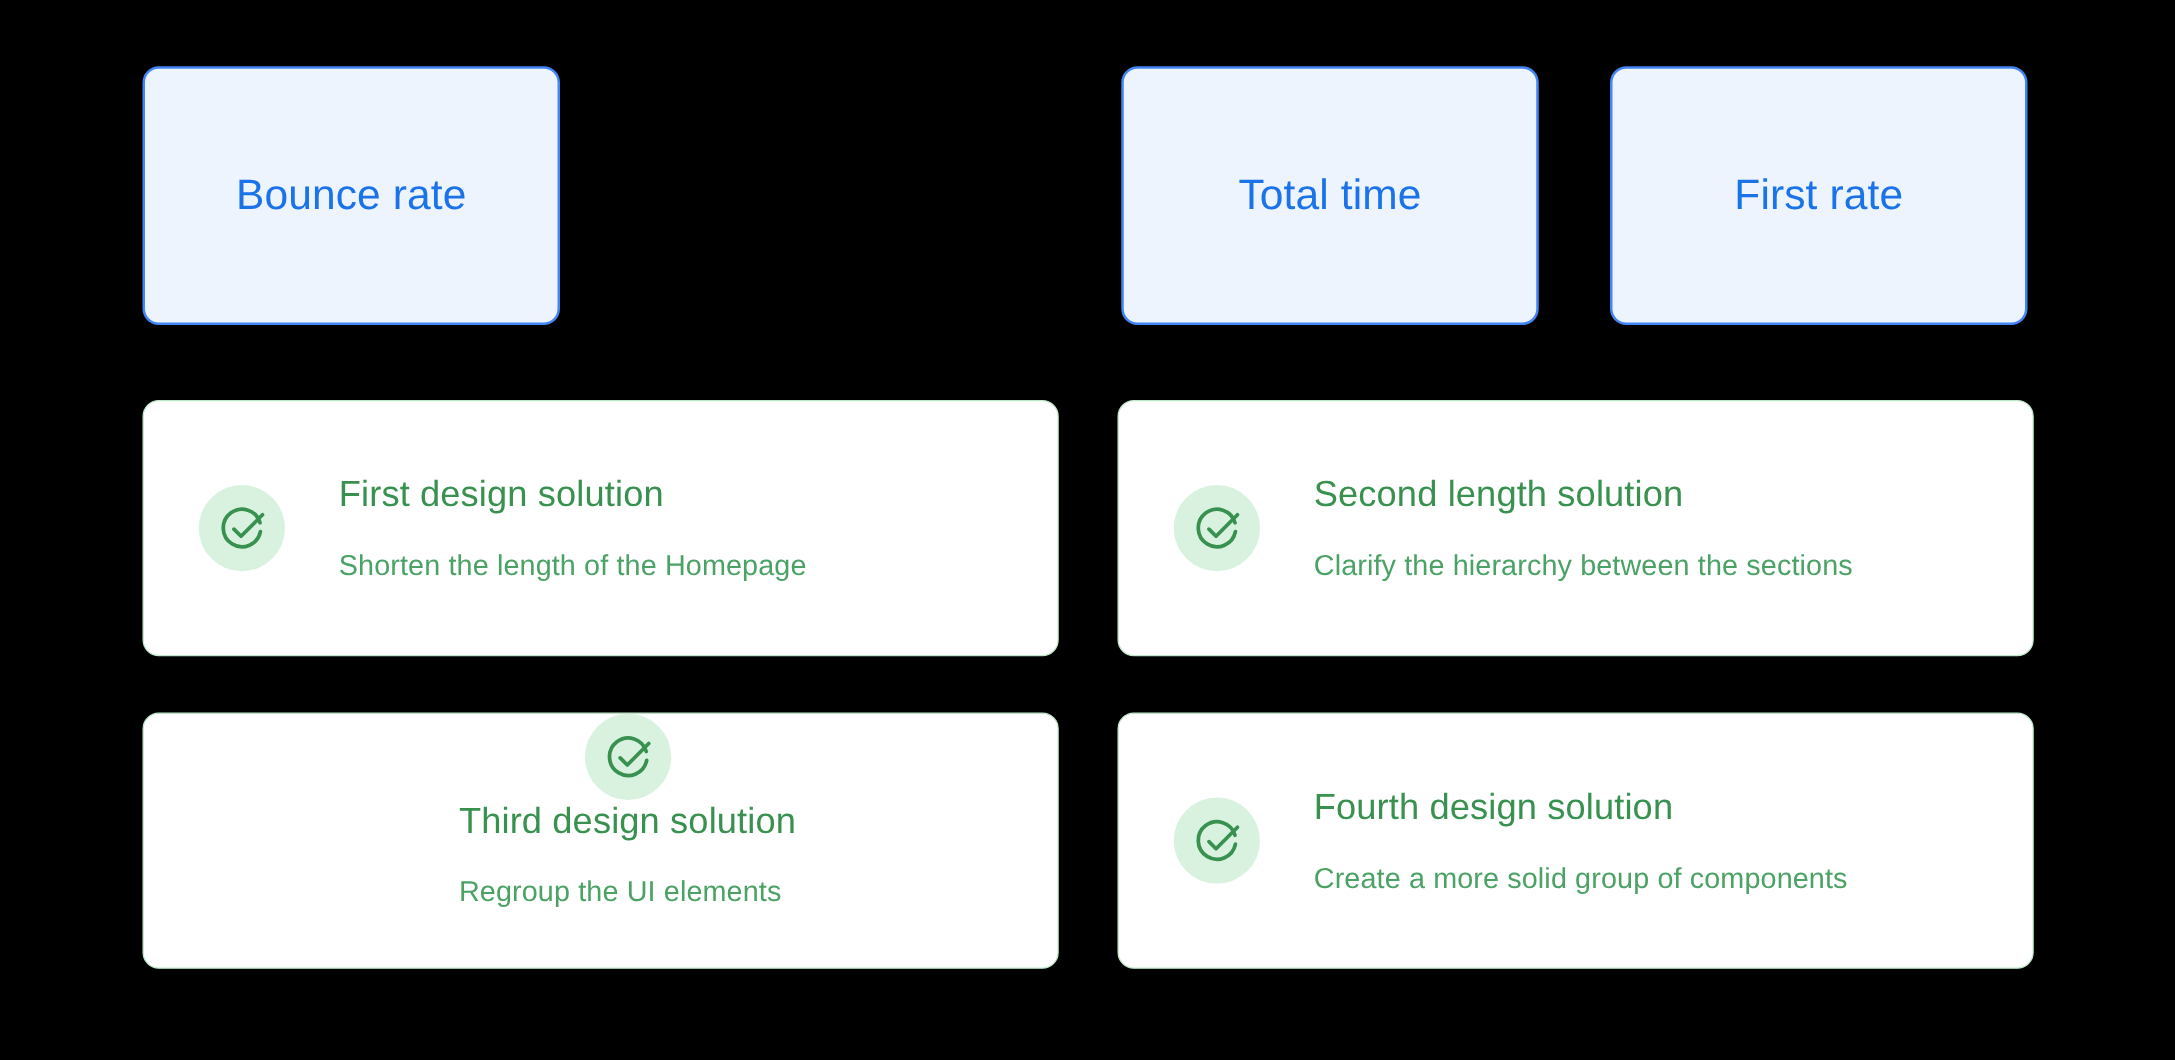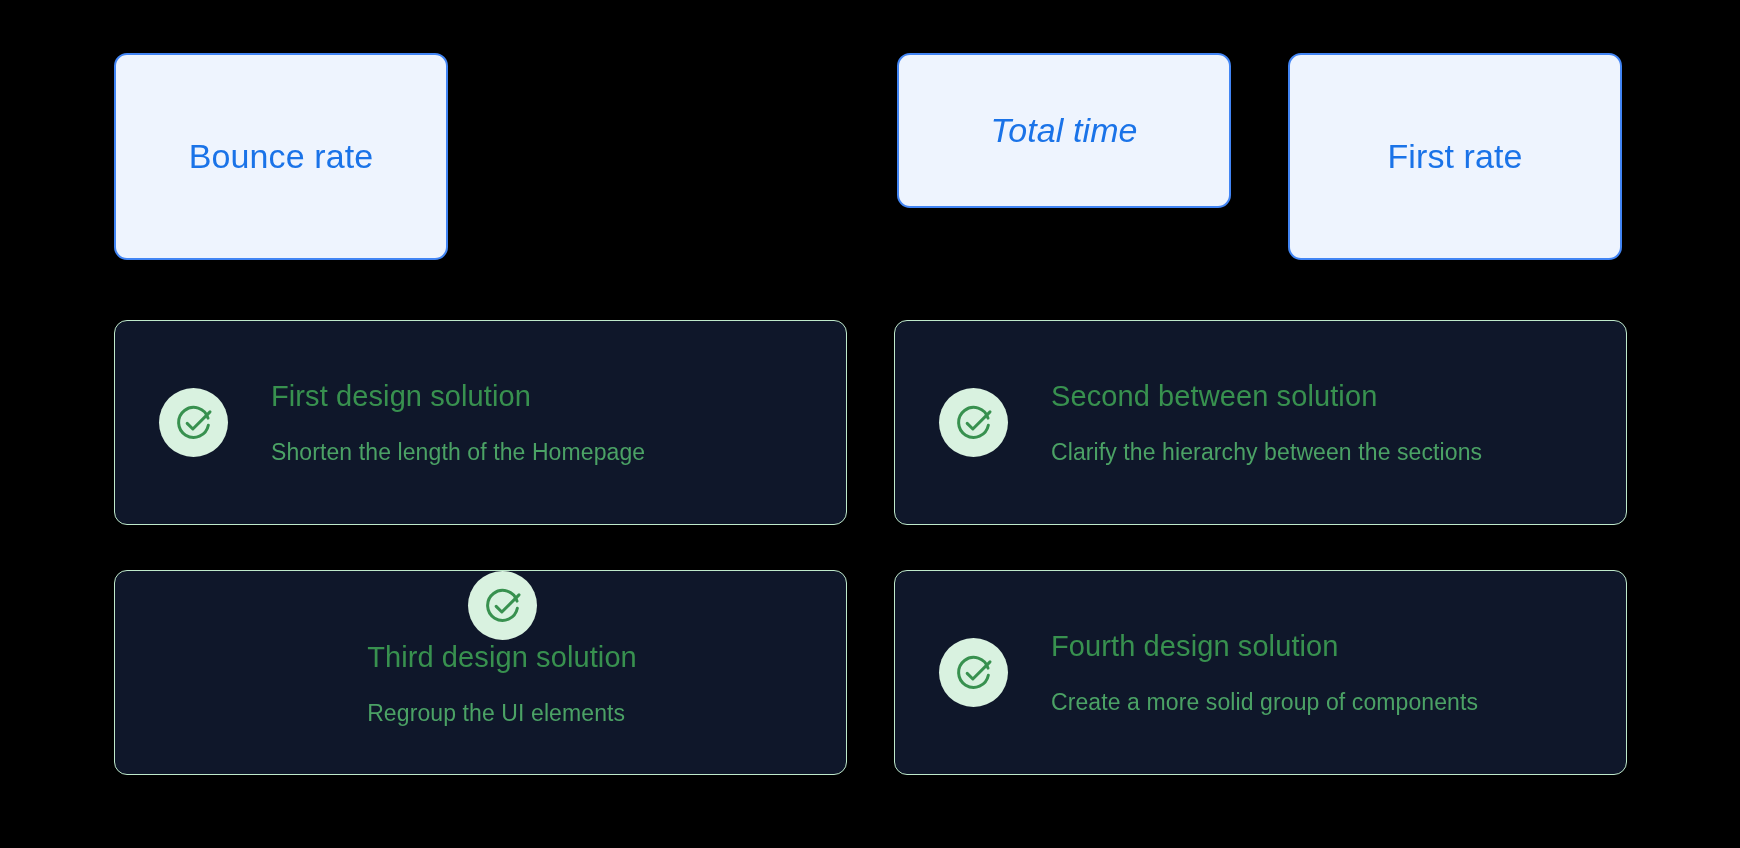--- a/index.html
+++ b/index.html
@@ -36,27 +36,27 @@
   .metric-label {
     color: #1a73e8;
     font-size: 34px;
     font-weight: 400;
     letter-spacing: 0.1px;
     white-space: nowrap;
   }
 
   .m0 { left: 114px;  top: 53px;  width: 334px; height: 207px; }
   .m1 { left: 505px;  top: 50px;  width: 334px; height: 211px; }
-  .m2 { left: 897px;  top: 53px;  width: 334px; height: 155px; font-style: italic; }
+  .m2 { left: 897px;  top: 53px;  width: 334px; height: 207px; }
   .m3 { left: 1288px; top: 53px;  width: 334px; height: 207px; }
 
   
   .solution-card {
     position: absolute;
-    background: #0f172a;
+    background: #ffffff;
     border: 1px solid #bfe9cb;
     border-radius: 13px;
     display: flex;
     align-items: center;
   }
 
   .s0 { left: 114px;  top: 320px; width: 733px; height: 205px; }
   .s1 { left: 894px;  top: 320px; width: 733px; height: 205px; }
   .s2 { left: 114px;  top: 570px; width: 733px; height: 205px; flex-direction: column; }
   .s3 { left: 894px;  top: 570px; width: 733px; height: 205px; }
@@ -138,21 +138,21 @@
   </div>
 
   <div class="solution-card s1">
     <span class="solution-icon-wrap">
       <svg viewBox="0 0 24 24" fill="none" stroke="#38914f" stroke-width="1.8" stroke-linecap="round" stroke-linejoin="round">
         <path d="M20.4 9.1 A9 9 0 1 0 20.6 13.4"></path>
         <path d="M7.9 12.2 L11.3 15.6 L21.6 5.3"></path>
       </svg>
     </span>
     <span class="solution-text">
-      <span class="solution-title">Second between solution</span>
+      <span class="solution-title">Second length solution</span>
       <span class="solution-subtitle">Clarify the hierarchy between the sections</span>
     </span>
   </div>
 
   <div class="solution-card s2">
     <span class="solution-icon-wrap">
       <svg viewBox="0 0 24 24" fill="none" stroke="#38914f" stroke-width="1.8" stroke-linecap="round" stroke-linejoin="round">
         <path d="M20.4 9.1 A9 9 0 1 0 20.6 13.4"></path>
         <path d="M7.9 12.2 L11.3 15.6 L21.6 5.3"></path>
       </svg>

